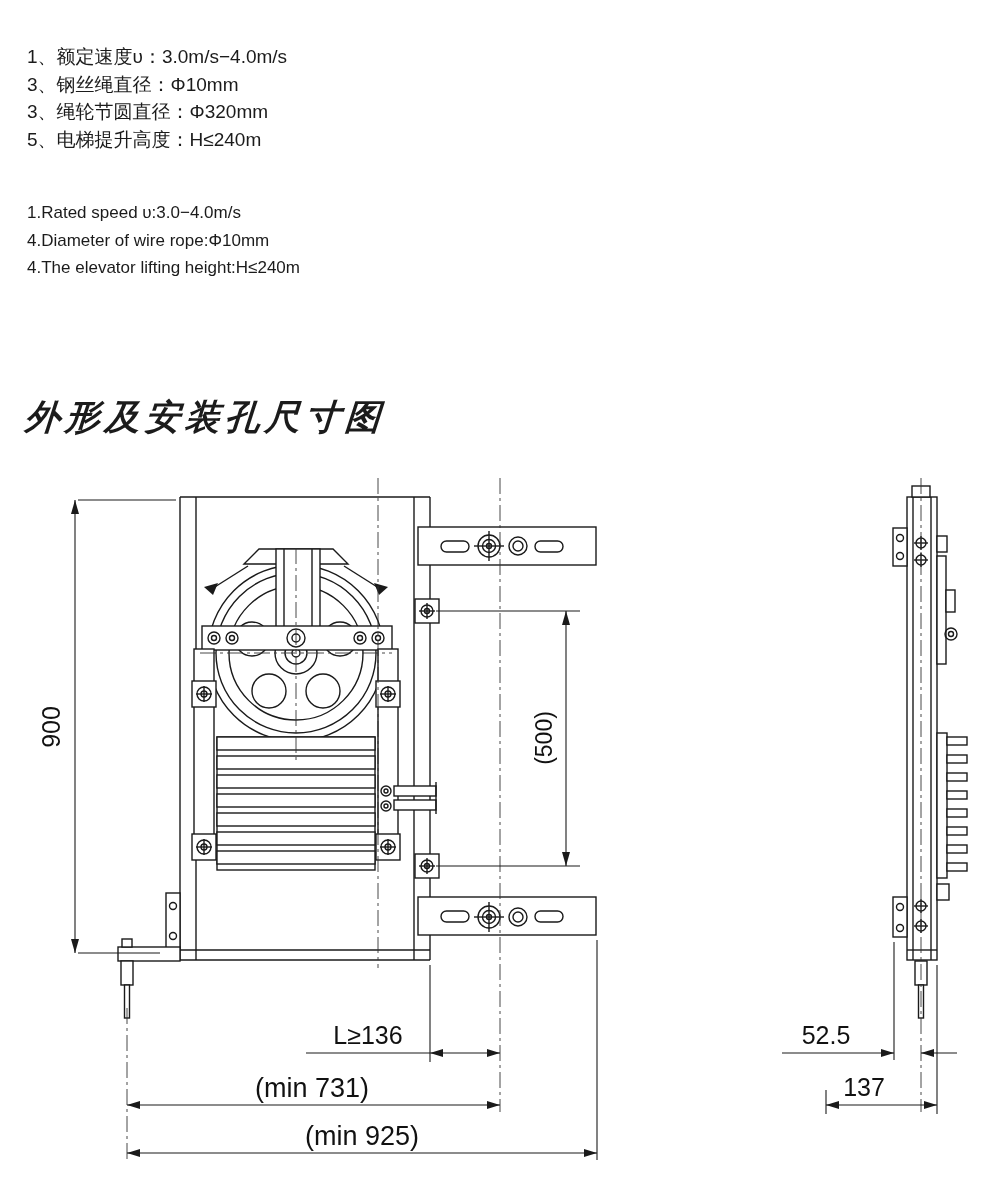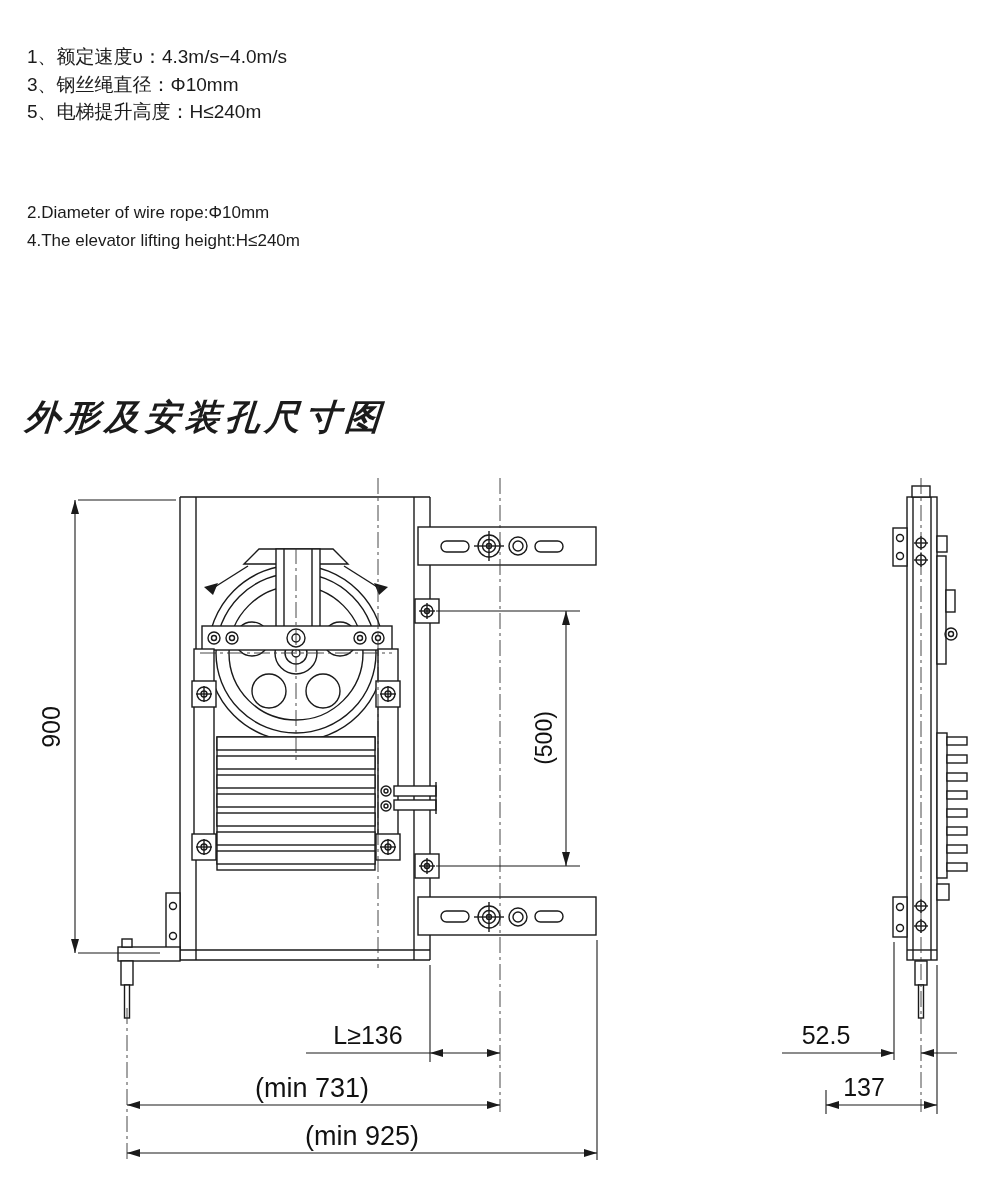--- a/index.html
+++ b/index.html
@@ -11,27 +11,29 @@
            letter-spacing:5px;font-family:"DejaVu Serif",serif;transform:skewX(-4deg);}
   svg{position:absolute;left:0;top:0;}
   svg text{font-family:"Liberation Sans",sans-serif;fill:#111;}
 </style>
 </head>
 <body>
 
 <div id="page">
 
   <div class="specs-cn">
-    <div>1、额定速度υ：4.3m/s−4.0m/s</div>
+    <div>1、额定速度υ：3.0m/s−4.0m/s</div>
     <div>3、钢丝绳直径：Φ10mm</div>
+    <div>3、绳轮节圆直径：Φ320mm</div>
     <div>5、电梯提升高度：H≤240m</div>
   </div>
 
   <div class="specs-en">
-    <div>2.Diameter of wire rope:Φ10mm</div>
+    <div>1.Rated speed υ:3.0−4.0m/s</div>
+    <div>4.Diameter of wire rope:Φ10mm</div>
     <div>4.The elevator lifting height:H≤240m</div>
   </div>
 
   <div class="heading">外形及安装孔尺寸图</div>
 
   <svg width="1000" height="1200" viewBox="0 0 1000 1200">
 
     <g stroke="#1a1a1a" fill="none" stroke-width="1.4">
 
       <line x1="180" y1="497" x2="180" y2="960"></line>

